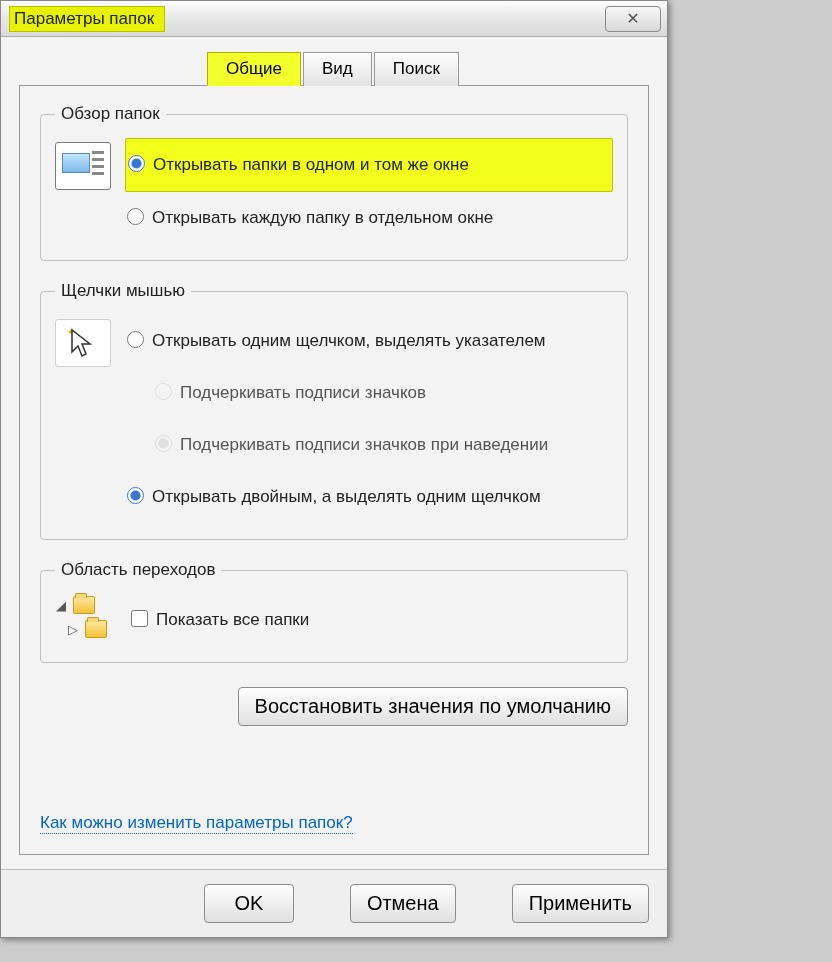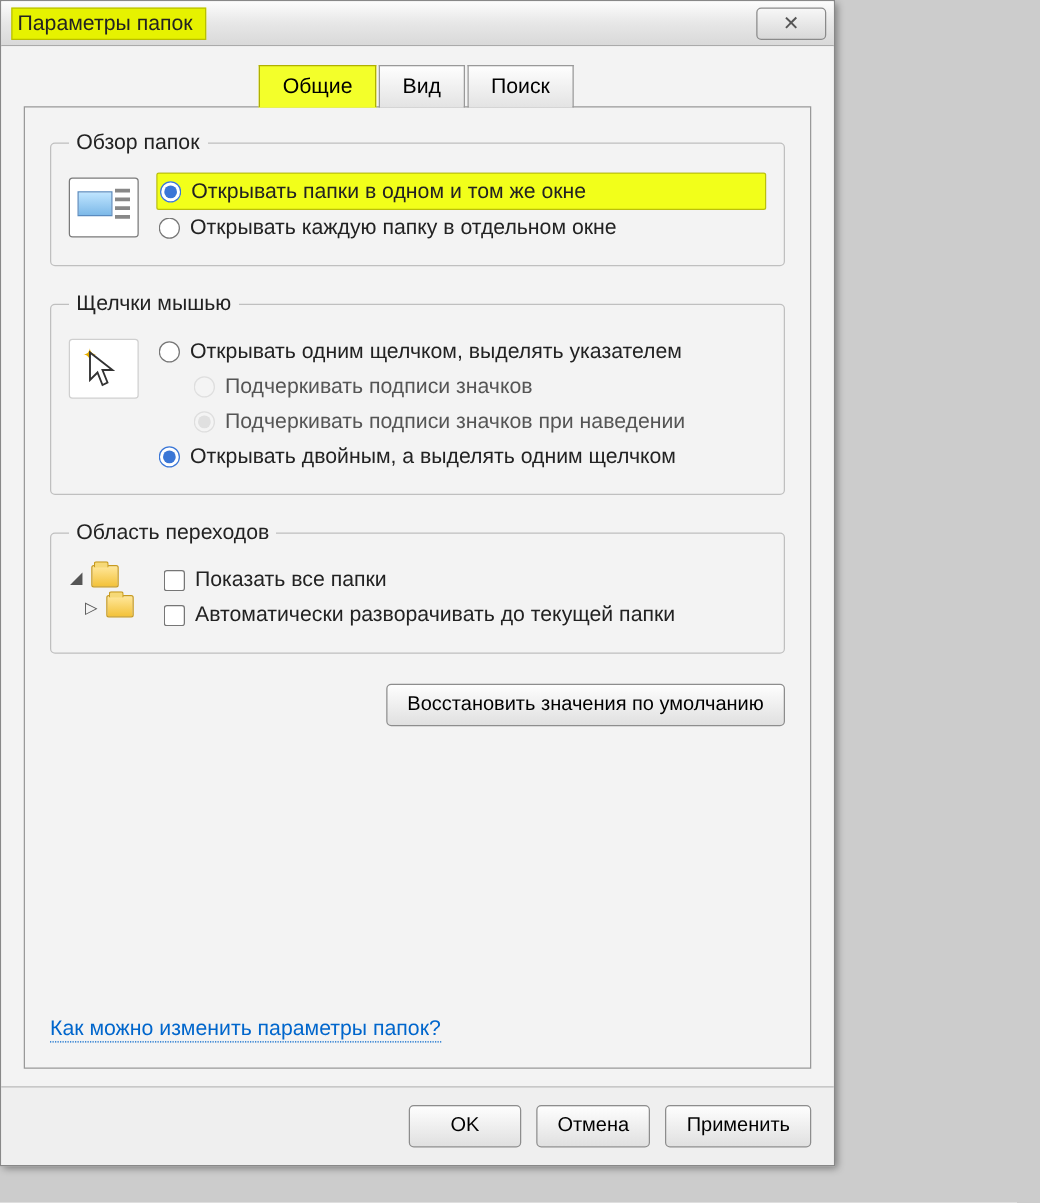--- a/index.html
+++ b/index.html
@@ -105,23 +105,23 @@
 }
 .bigicon {
   width: 56px;
   height: 48px;
   flex: 0 0 56px;
   margin-top: 4px;
 }
 .options { flex: 1; }
 .opt {
   display: flex;
-  align-items: center;
+  align-items: flex-start;
   gap: 8px;
-  padding: 4px 2px;
+  padding: 16px 2px;
   font-size: 17px;
   color: #222;
 }
 .opt.indent { padding-left: 30px; color: #555; }
 .opt input[type=radio], .opt input[type=checkbox] {
   width: 17px; height: 17px;
   accent-color: #3a76d6;
 }
 .opt input[disabled] { opacity: .55; }
 .opt.hl {
@@ -157,26 +157,27 @@
   border-radius:2px 2px 0 0;
 }
 .restore-row {
   display: flex;
   justify-content: flex-end;
   margin-top: 4px;
   margin-bottom: 30px;
 }
 button.winbtn {
   padding: 7px 16px;
-  font-size: 16px;
+  font-size: 20px;
   border: 1px solid #8d8d8d;
   border-radius: 4px;
   background: linear-gradient(to bottom,#fefefe,#e0e0e0);
   cursor: pointer;
   min-width: 90px;
+  margin-left: 44px;
 }
 .spacer { flex: 1; }
 .help-link {
   color: #0066cc;
   font-size: 17px;
   text-decoration: none;
   border-bottom: 1px dotted #0066cc;
   align-self: flex-start;
   cursor: pointer;
 }
@@ -288,24 +289,20 @@
             <div class="folder-row" style="padding-left:12px;">
               <span class="expander">▷</span>
               <span class="folder-icon"></span>
             </div>
           </div>
           <div class="options">
             <label class="opt">
               <input type="checkbox" style="">
               <span>Показать все папки</span>
             </label>
-            <label class="opt">
-              <input type="checkbox" style="">
-              <span>Автоматически разворачивать до текущей папки</span>
-            </label>
           </div>
         </div>
       </fieldset>
 
       <div class="restore-row">
         <button class="winbtn">Восстановить значения по умолчанию</button>
       </div>
 
       <div class="spacer"></div>
 

